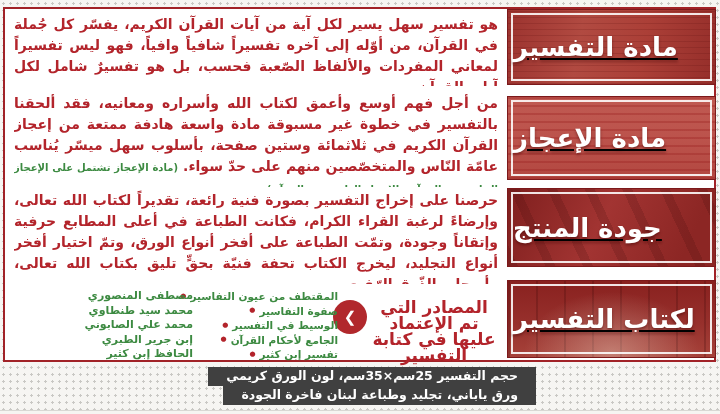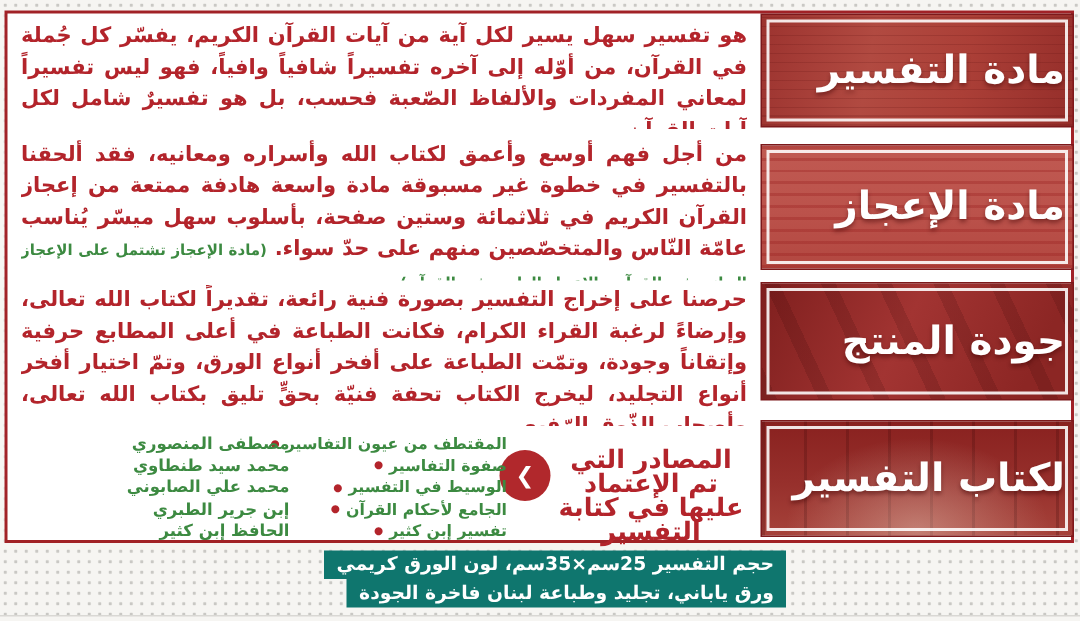--- a/index.html
+++ b/index.html
@@ -35,21 +35,21 @@
         linear-gradient(180deg,#c05a52 0%,#bb524b 55%,#b24740 100%);padding-left:12px;}
   .b3{top:188px;height:79px;
       background-image:repeating-linear-gradient(65deg,rgba(40,0,0,.14) 0 9px,transparent 9px 34px),
         linear-gradient(115deg,#7f1f1e 0%,#a23432 45%,#8c2624 85%);}
   .b4{top:280px;height:78px;
       background-image:radial-gradient(ellipse at 50% 95%,rgba(240,218,200,.40),transparent 60%),
         repeating-linear-gradient(90deg,rgba(55,5,5,.22) 0 2px,transparent 2px 28px),
         linear-gradient(180deg,#89211f 0%,#97302c 55%,#a6423a 100%);}
   .block-inner{
     position:absolute;inset:3px;border:2px solid rgba(255,255,255,.88);
-    display:flex;align-items:center;justify-content:flex-end;
+    display:flex;align-items:center;justify-content:flex-start;text-decoration:underline;
   }
   .block-title{
     color:#fff;font-size:26px;font-weight:bold;direction:rtl;white-space:nowrap;
     text-shadow:0 2px 3px rgba(60,0,0,.45);
   }
   
   .src-heading{
     position:absolute;left:368px;top:299px;width:132px;text-align:center;
     color:#b3242b;font-weight:bold;font-size:17px;line-height:16px;direction:rtl;
   }
@@ -59,22 +59,22 @@
     color:#fff;font-size:15px;font-weight:bold;
   }
   .books{position:absolute;left:196px;top:289px;width:142px;direction:rtl;}
   .book-item{display:flex;align-items:center;gap:4px;height:14.5px;}
   .book-text{color:#3c8a41;font-size:10.5px;font-weight:bold;white-space:nowrap;}
   .dot{color:#b3242b;font-size:7px;line-height:1;}
   .authors{position:absolute;left:56px;top:289px;width:137px;direction:rtl;text-align:right;}
   .author-item{color:#3c8a41;font-size:11px;font-weight:bold;height:14.5px;line-height:14.5px;white-space:nowrap;}
   
   .footer-strip{
-    position:absolute;right:196px;background:#0f766e;color:#fff;
-    font-weight:bold;font-size:12.5px;padding:1px 8px 3px;direction:rtl;white-space:nowrap;
+    position:absolute;right:184px;background:#404040;color:#fff;
+    font-weight:bold;font-size:12.5px;padding:1px 18px 3px;direction:rtl;white-space:nowrap;
   }
   .fs1{top:367px;}
   .fs2{top:386px;}
   .bottom-line{position:absolute;left:0;top:410px;width:720px;height:1px;background:#d9d8d4;}
 </style>
 </head>
 <body>
 
 <div class="main-box"></div>
 

